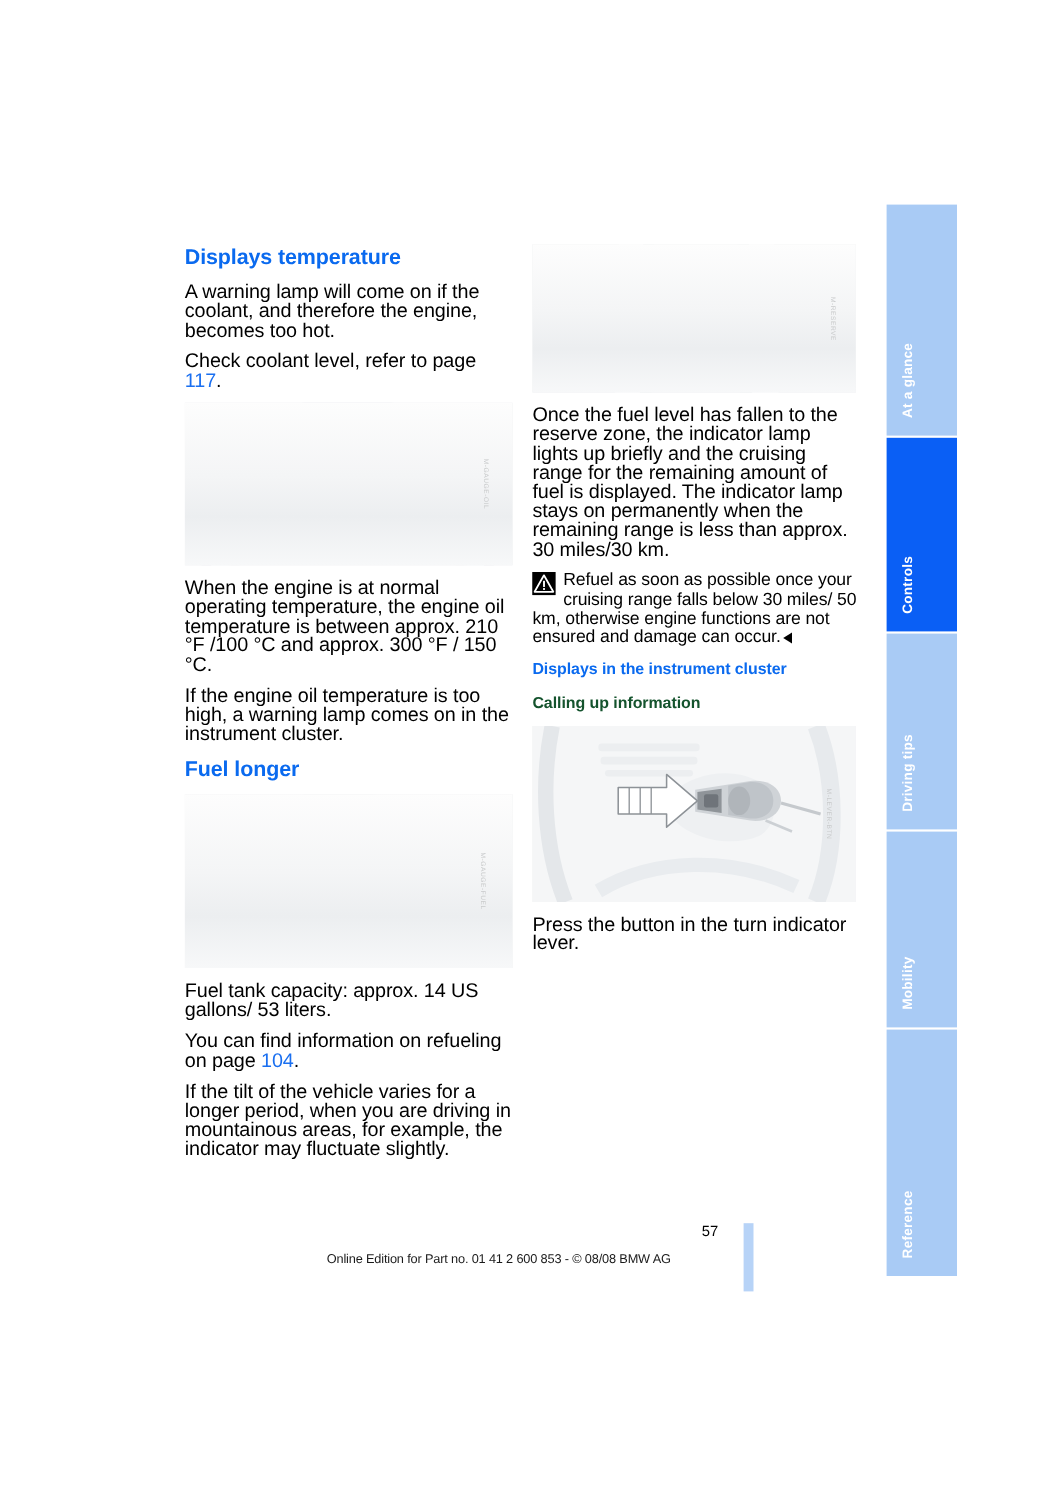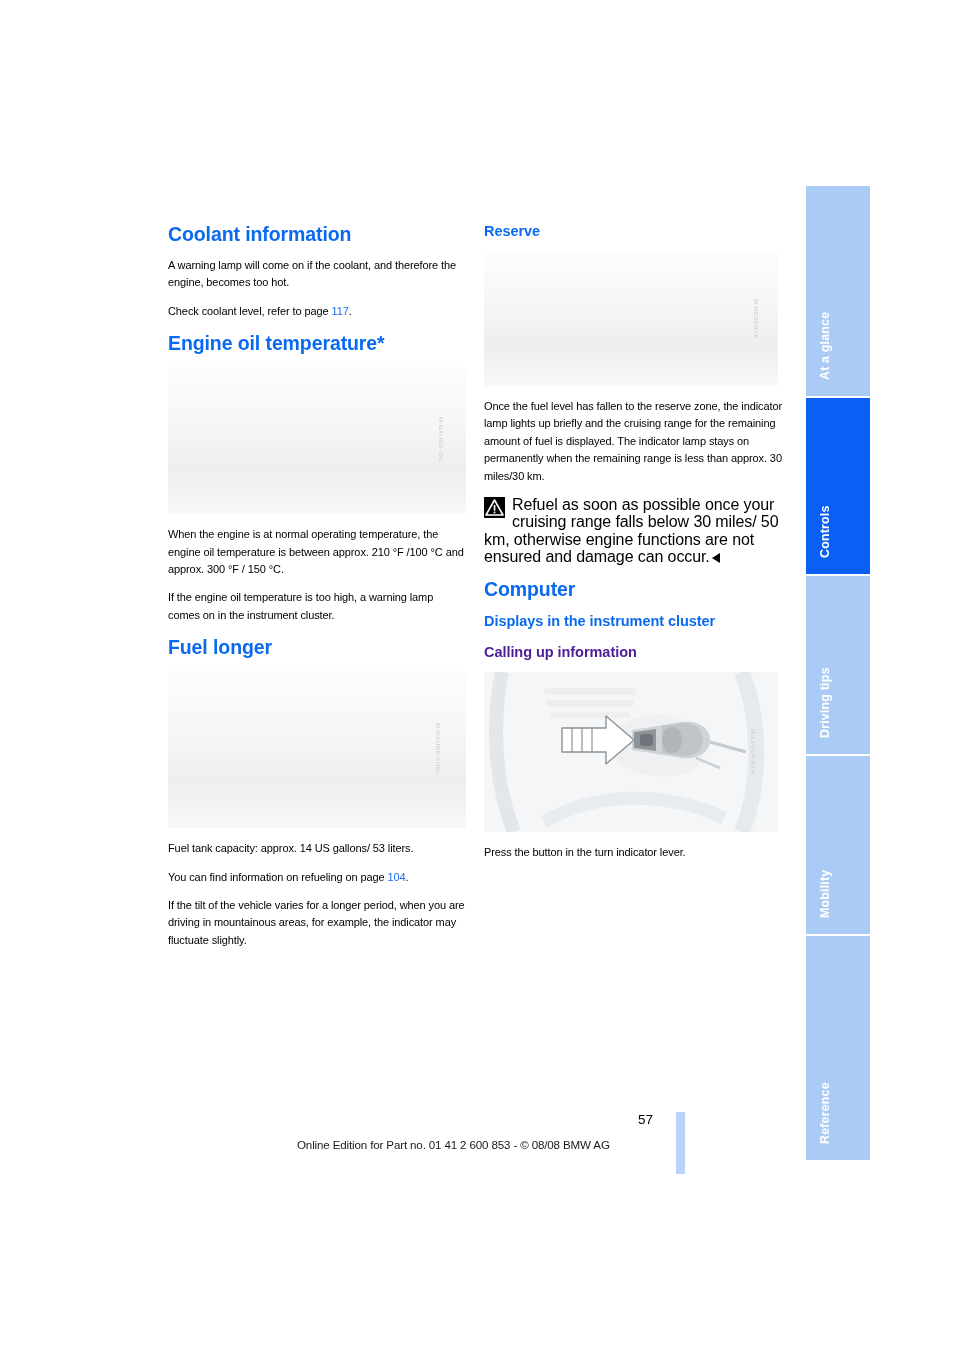--- a/index.html
+++ b/index.html
@@ -45,29 +45,29 @@
     line-height: 19px;
     font-weight: bold;
     color: #0a6aef;
     margin: 0 0 10px 0;
     letter-spacing: -0.05px;
   }
   h3.subsub {
     font-size: 14.5px;
     line-height: 19px;
     font-weight: bold;
-    color: #4c1d95;
+    color: #14532d;
     margin: 12px 0 10px 0;
     letter-spacing: -0.05px;
   }
   .gap-before-h1 { margin-top: 26px; }
   .gap-before-h1-lg { margin-top: 30px; }
 
   p.body {
-    font-size: 11px;
+    font-size: 18px;
     line-height: 17.4px;
     margin: 0 0 11px 0;
     color: #000;
     letter-spacing: -0.1px;
   }
   p.body:last-child { margin-bottom: 0; }
 
   .xref { color: #1a6ff0; }
 
   
@@ -187,27 +187,26 @@
     background: #b7d3f7;
   }
 </style>
 </head>
 <body>
 
 <div class="page">
 
   <div class="col col-left">
 
-    <h1 class="sec">Coolant information</h1>
+    <h1 class="sec">Displays temperature</h1>
 
     <p class="body">A warning lamp will come on if the coolant, and therefore the engine, becomes too hot.</p>
 
     <p class="body"><span>Check coolant level, refer to page </span><span class="xref">117</span><span>.</span></p>
 
-    <h1 class="sec gap-before-h1">Engine oil temperature*</h1>
 
     <div class="fig" style="width:298px;height:148px;">
       <div class="gauge-bg"></div>
       <svg width="298" height="148" viewBox="0 0 298 148">
         <defs>
           <linearGradient id="oilFace" x1="0" y1="0" x2="0" y2="1">
             <stop offset="0%" stop-color="#5e6164"></stop>
             <stop offset="55%" stop-color="#3f4245"></stop>
             <stop offset="100%" stop-color="#2c2f32"></stop>
           </linearGradient>
@@ -347,21 +346,20 @@
 
     <p class="body">Fuel tank capacity: approx. 14 US gallons/ 53 liters.</p>
 
     <p class="body"><span>You can find information on refueling on page </span><span class="xref">104</span><span>.</span></p>
 
     <p class="body">If the tilt of the vehicle varies for a longer period, when you are driving in mountainous areas, for example, the indicator may fluctuate slightly.</p>
   </div>
 
   <div class="col col-right">
 
-    <h2 class="sub">Reserve</h2>
 
     <div class="fig" style="width:294px;height:135px;">
       <div class="gauge-bg"></div>
       <svg width="294" height="135" viewBox="0 0 294 135">
         <rect x="0" y="0" width="294" height="135" fill="#f4f5f6"></rect>
 
         <circle cx="20" cy="66" r="96" fill="none" stroke="#ffffff" stroke-width="16"></circle>
         <circle cx="20" cy="66" r="108" fill="none" stroke="#eef0f1" stroke-width="8"></circle>
 
         <circle cx="272" cy="66" r="92" fill="none" stroke="#ffffff" stroke-width="16"></circle>
@@ -419,21 +417,20 @@
         <svg width="21" height="21" viewBox="0 0 21 21">
           <rect x="0" y="0" width="21" height="21" fill="#000000"></rect>
           <path d="M10.5,3 L19,18 L2,18 Z" fill="none" stroke="#ffffff" stroke-width="1.6" stroke-linejoin="round"></path>
           <rect x="9.7" y="8" width="1.7" height="5.6" fill="#ffffff"></rect>
           <rect x="9.7" y="14.6" width="1.7" height="1.7" fill="#ffffff"></rect>
         </svg>
       </span>
       <span class="note-text">Refuel as soon as possible once your cruising range falls below 30 miles/ 50 km, otherwise engine functions are not ensured and damage can occur.</span><span class="endmark"></span>
     </div>
 
-    <h1 class="sec gap-before-h1-lg">Computer</h1>
 
     <h2 class="sub">Displays in the instrument cluster</h2>
 
     <h3 class="subsub">Calling up information</h3>
 
     <div class="fig" style="width:294px;height:160px;">
       <svg width="294" height="160" viewBox="0 0 294 160">
         <rect x="0" y="0" width="294" height="160" fill="#f5f6f7"></rect>
 
         <path d="M18,0 C8,50 10,110 30,160" fill="none" stroke="#e4e7ea" stroke-width="14"></path>

